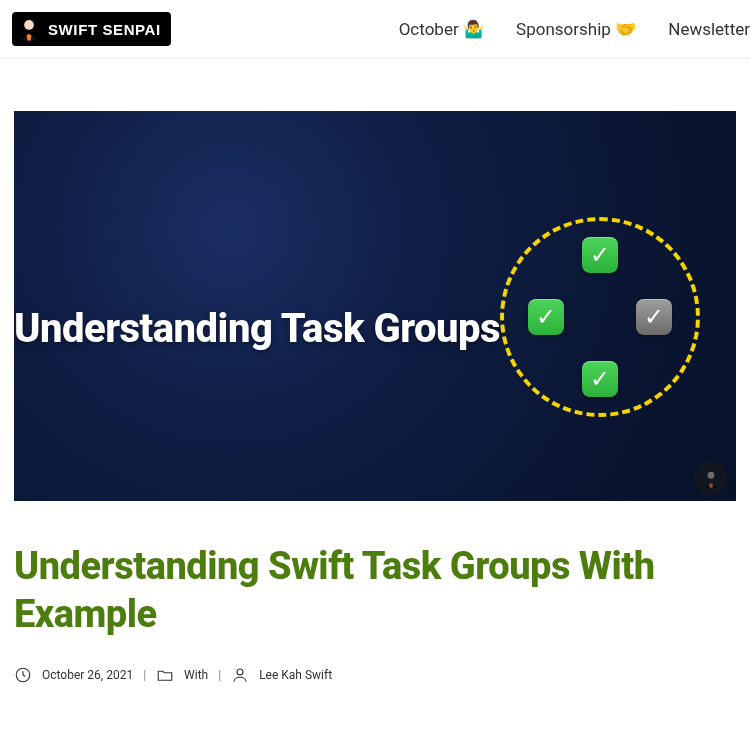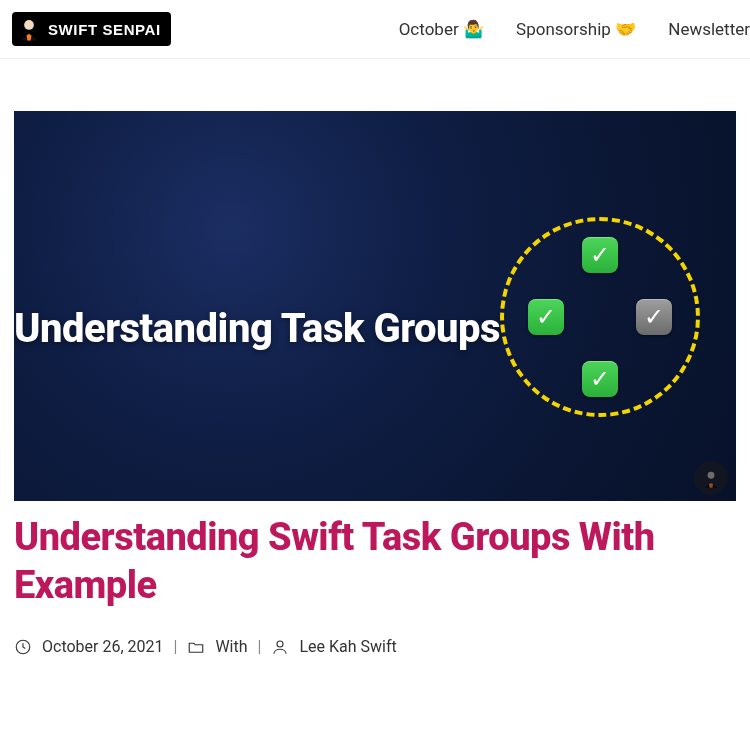--- a/index.html
+++ b/index.html
@@ -97,31 +97,31 @@
     right:8px; bottom:6px;
     width:34px; height:34px;
     border-radius:50%;
     background:#1a1a1a;
     display:flex; align-items:center; justify-content:center;
     opacity:0.55;
   }
   .article-title {
     font-size: 38px;
     font-weight: 800;
-    color: #be185d;
-    margin-top: 13px;
+    color: #4d7c0f;
+    margin-top: 42px;
     line-height: 1.25;
     letter-spacing: -0.5px;
   }
   .meta {
     display:flex;
     align-items:center;
     gap: 10px;
     margin-top: 28px;
-    font-size: 16px;
+    font-size: 12px;
     color: #333;
   }
   .meta .sep { color:#888; }
   .meta-icon { display:inline-flex; align-items:center; }
   .meta-icon svg { width:18px; height:18px; stroke:#333; fill:none; stroke-width:1.5; }
 </style>
 </head>
 <body>
 
 <header class="header">

